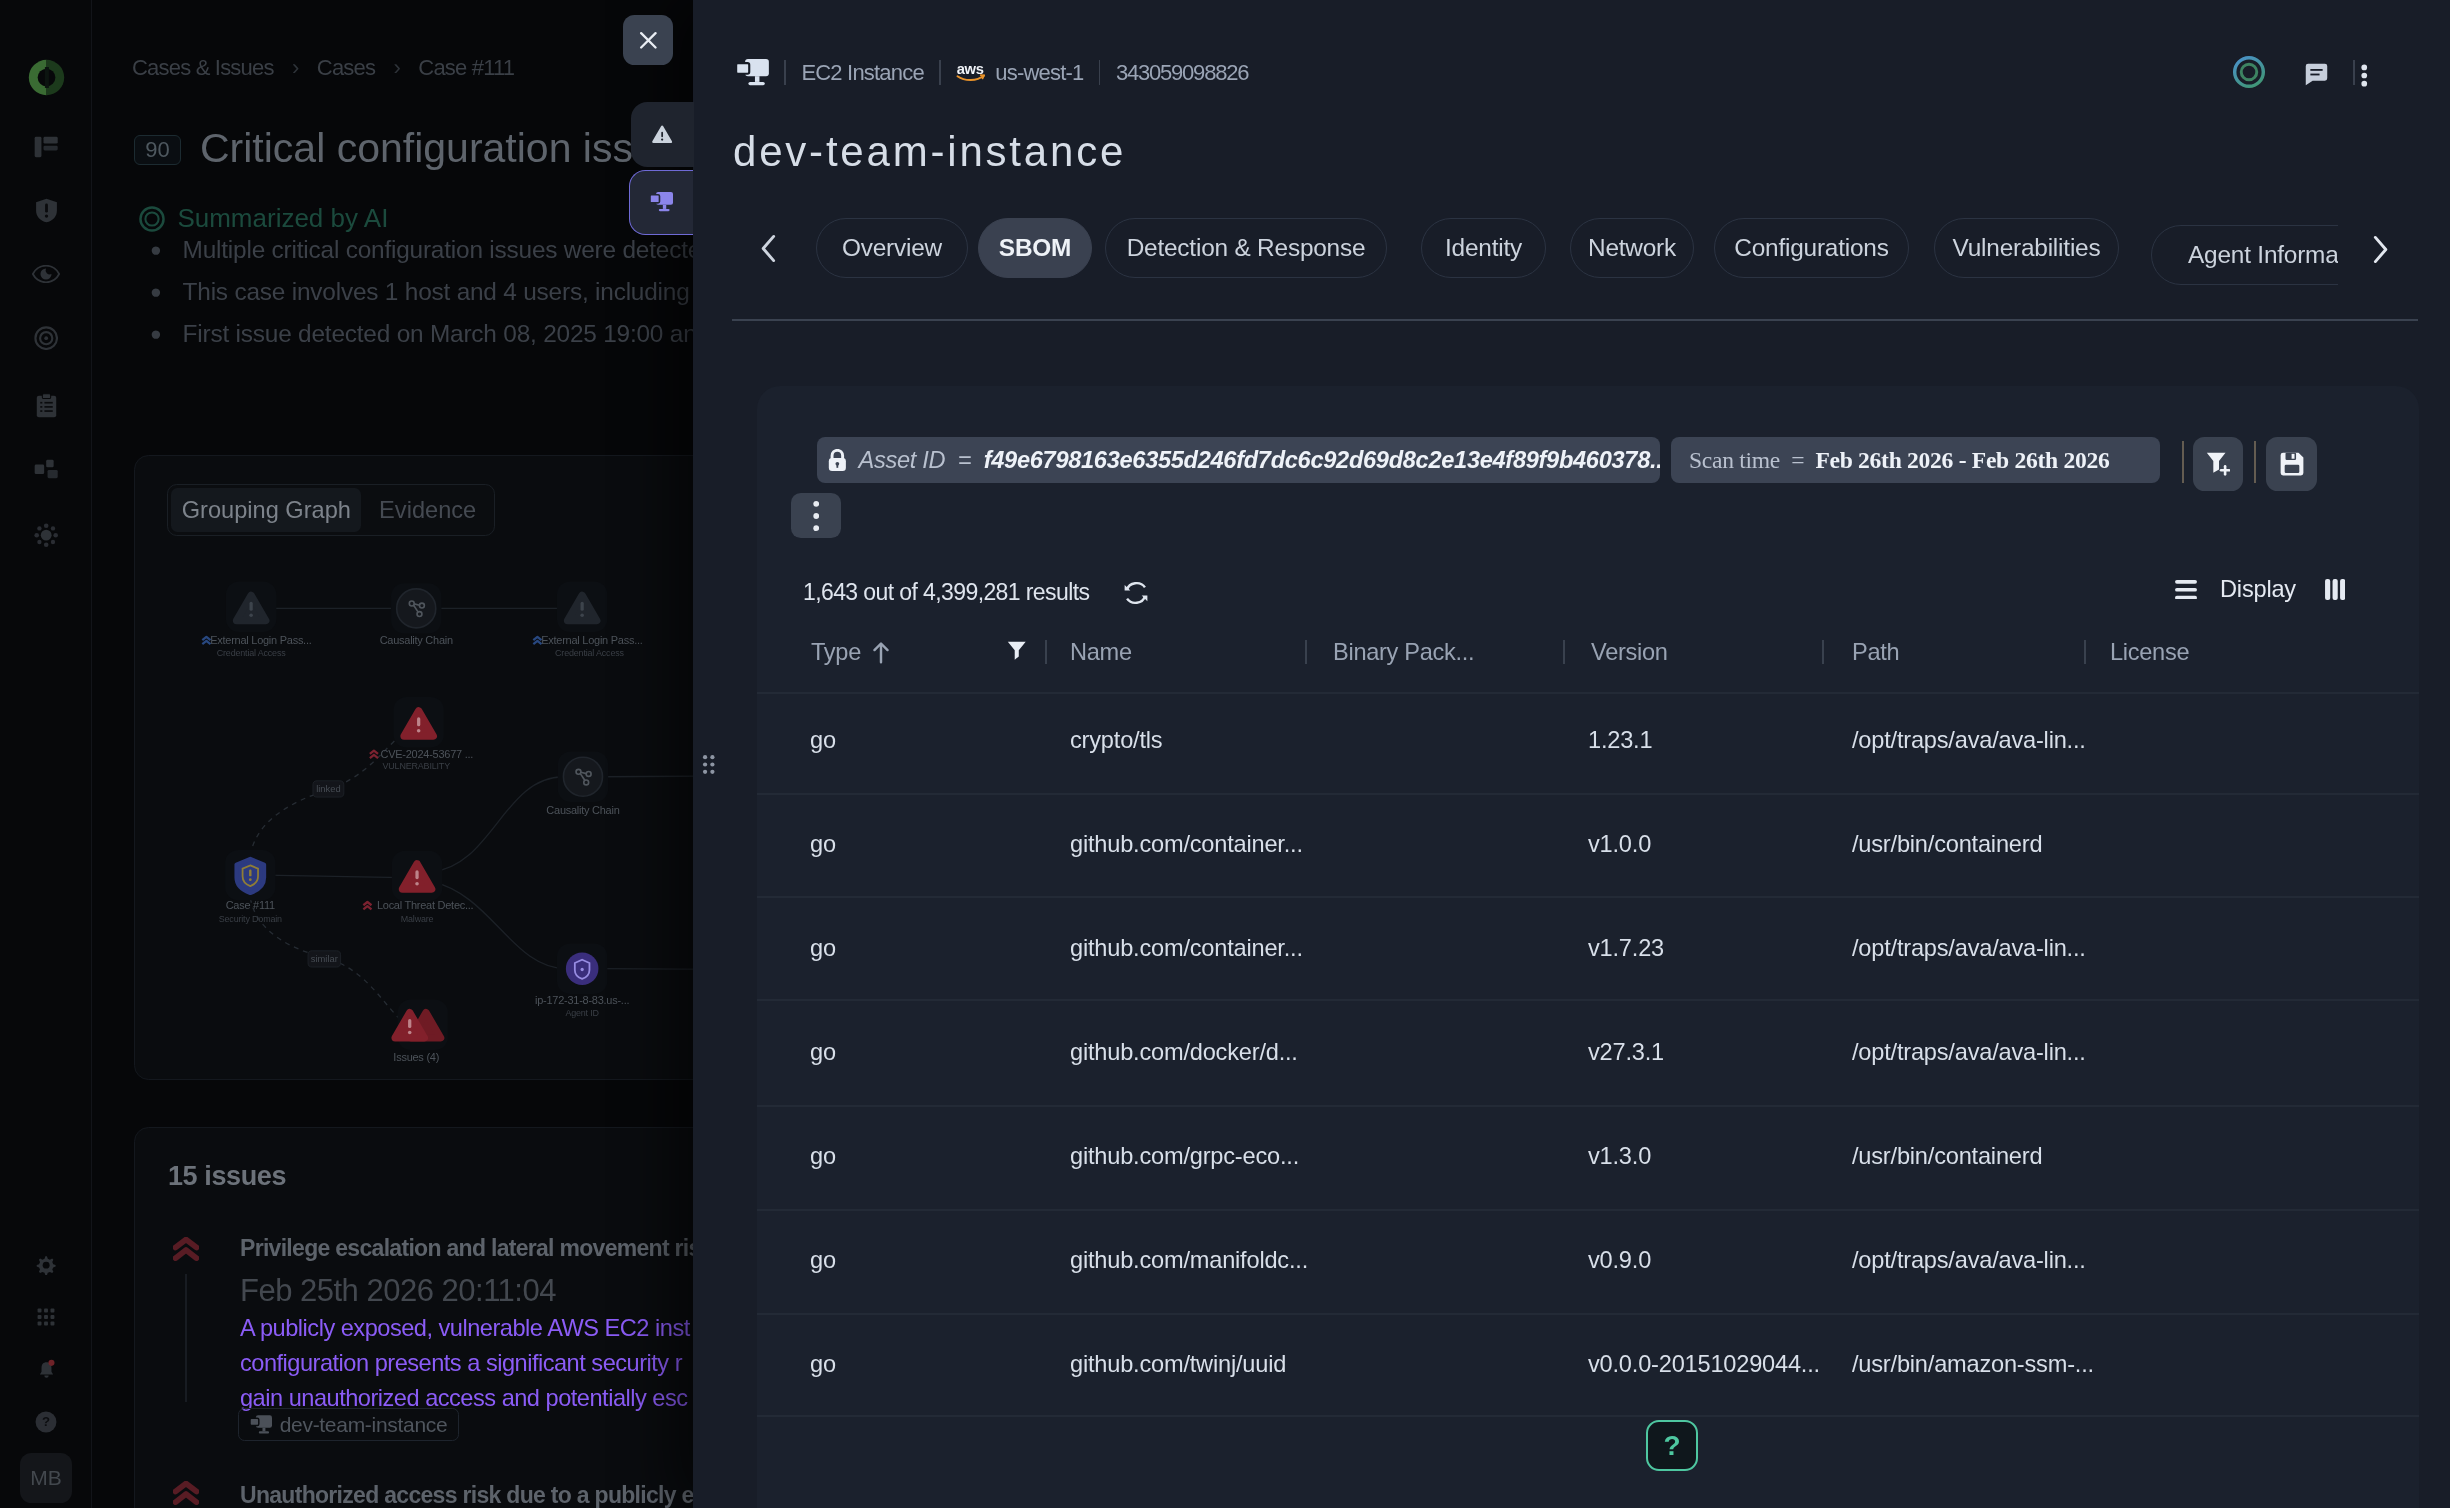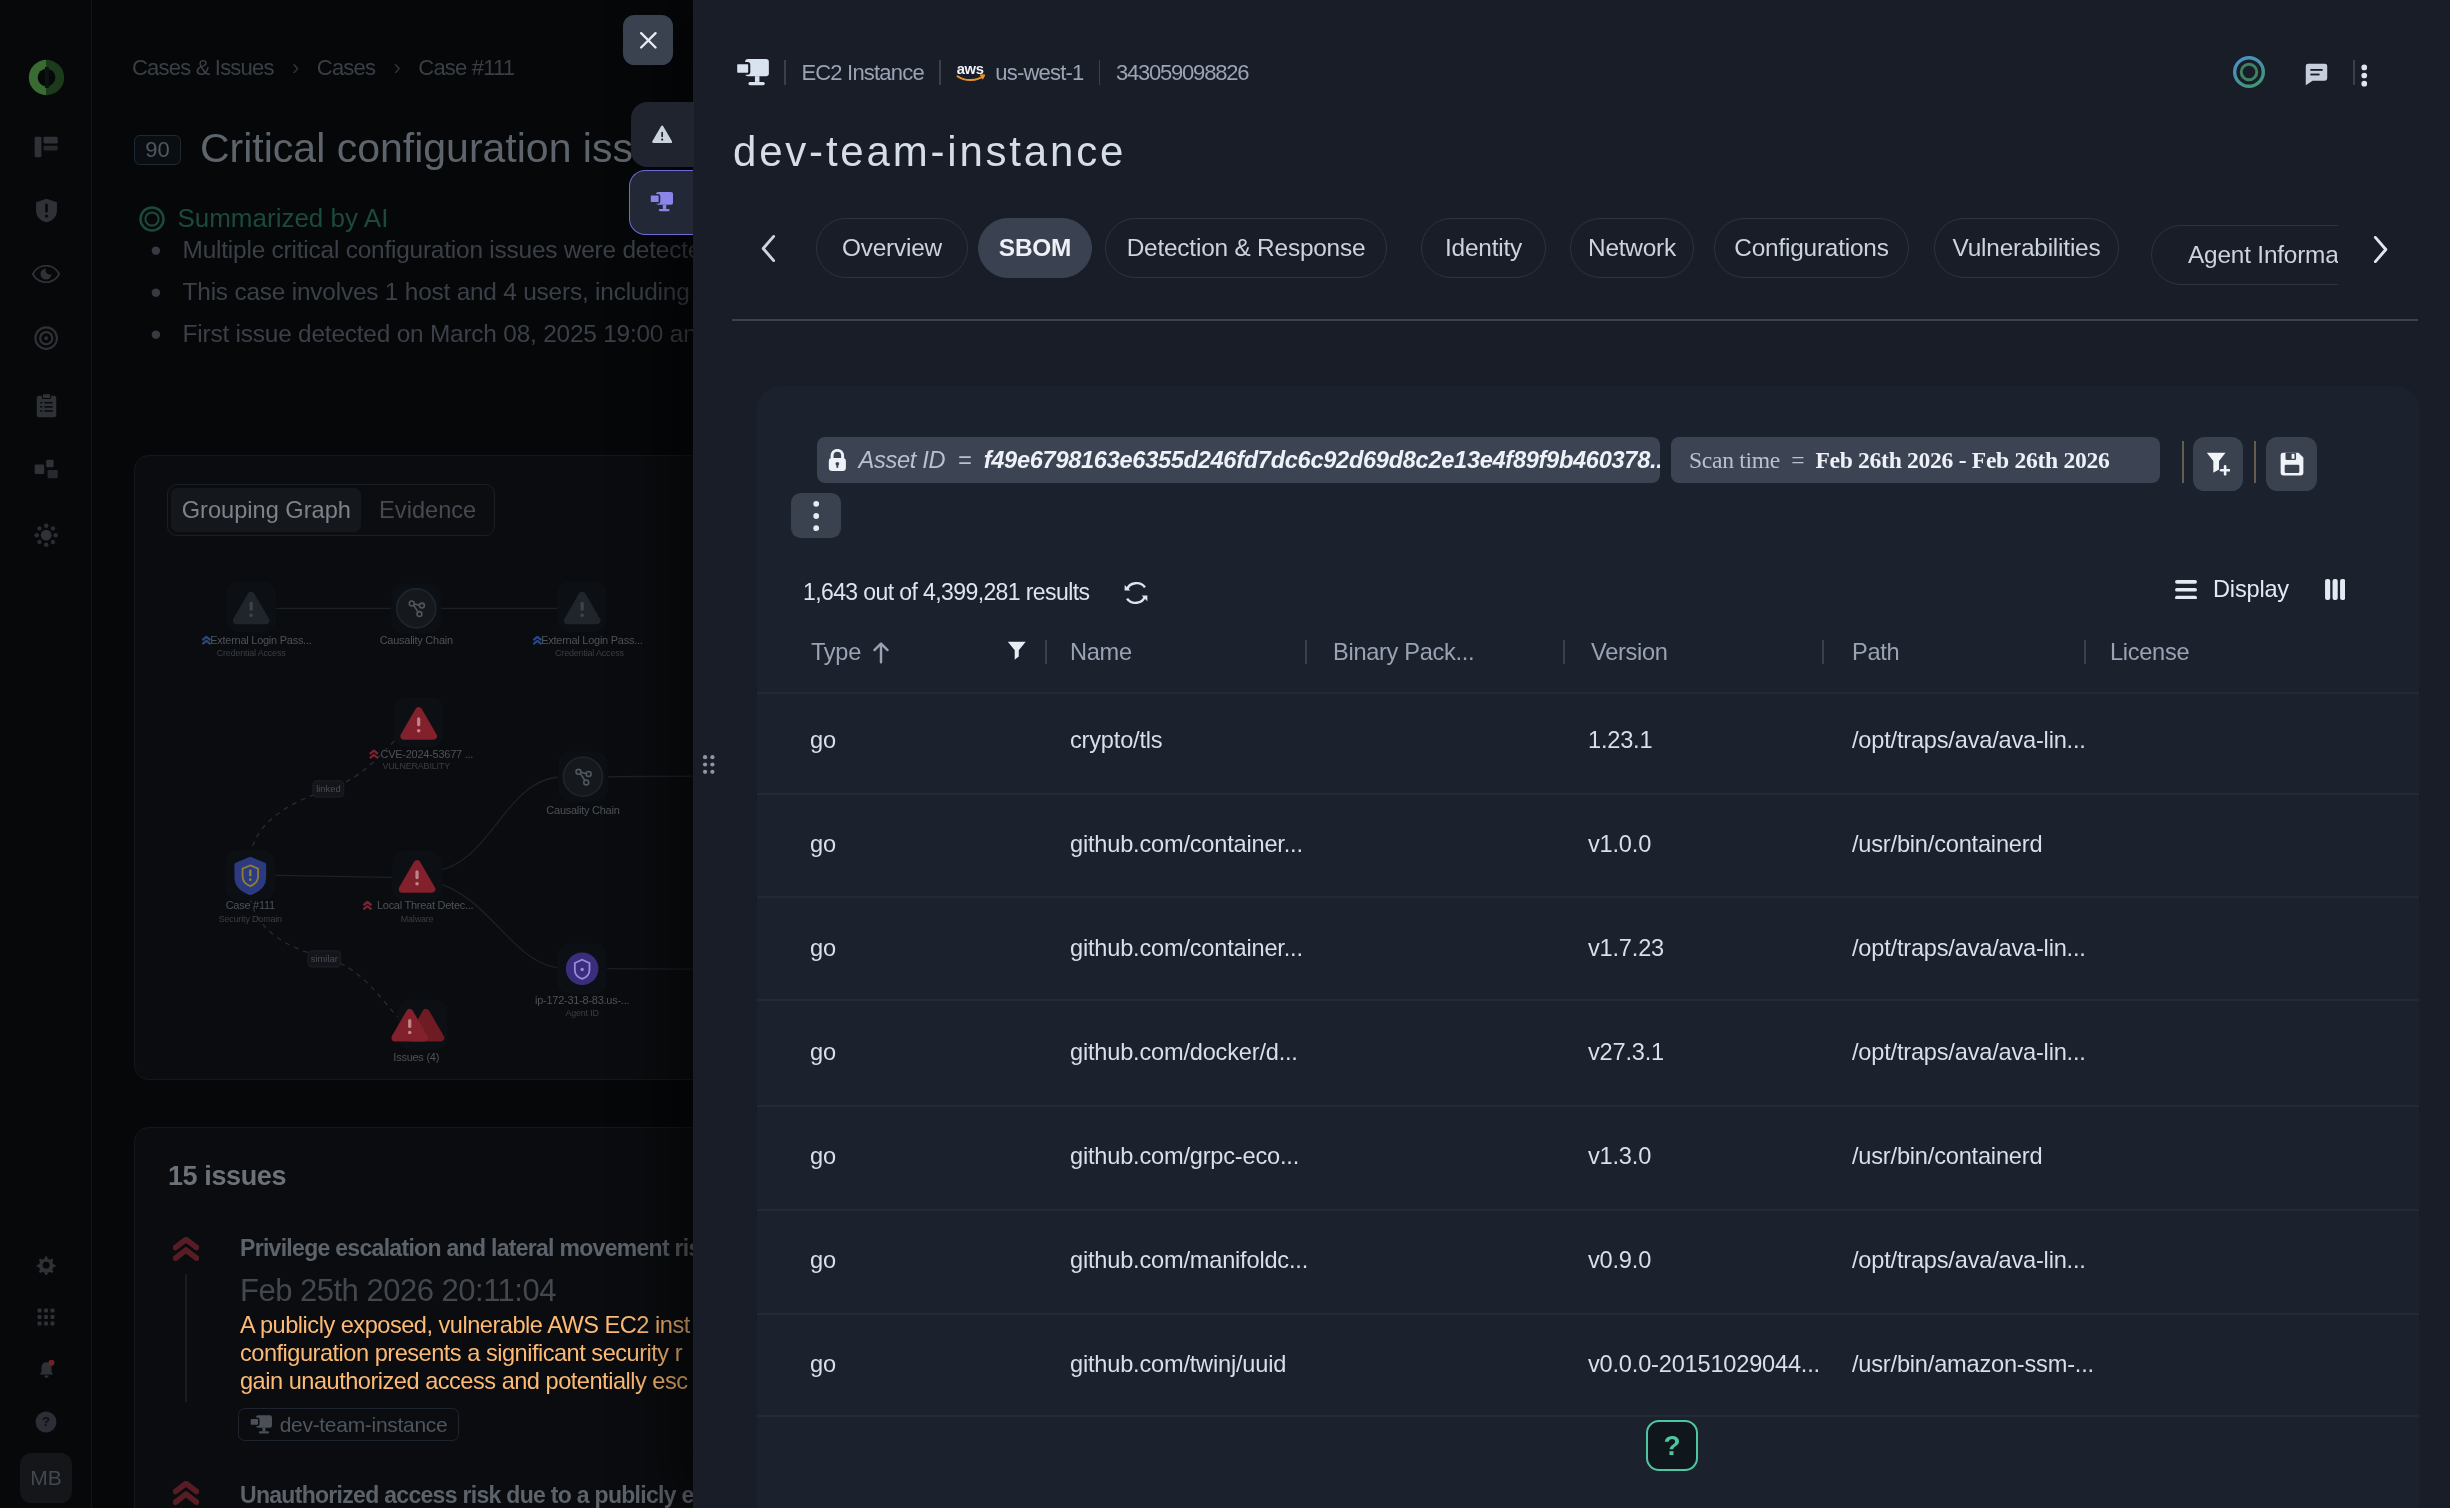--- a/index.html
+++ b/index.html
@@ -28,21 +28,21 @@
     display:flex; align-items:center; }
   #gtab1 { margin-left:3.3px; width:190px; height:44px; background:#14181d; border-radius:6.5px; color:#7d838b;
     font-size:23.6px; display:flex; align-items:center; justify-content:center; }
   #gtab2 { flex:1; text-align:center; color:#454a52; font-size:23.6px; }
 
   #icard { left:134px; top:1127px; width:813px; height:488px; background:#0a0c0f; border:1.6px solid #14181e; border-radius:14.6px; }
   #icard h3 { position:absolute; left:33px; top:33px; font-size:27px; color:#6c727a; font-weight:700; letter-spacing:-0.4px;}
   .isev { position:absolute; }
   .ititle { position:absolute; font-size:23px; font-weight:700; color:#5d636b; white-space:nowrap; letter-spacing:-0.7px;}
   .idate { position:absolute; font-size:31px; color:#43484f; letter-spacing:-0.5px;}
-  .ipara { position:absolute; font-size:23.6px; color:#fdba74; line-height:28px; white-space:nowrap; letter-spacing:-0.5px;}
+  .ipara { position:absolute; font-size:23.6px; color:#8b5cf6; line-height:35px; white-space:nowrap; letter-spacing:-0.5px;}
   #ichip { position:absolute; left:103px; top:280px; height:33px; border:1.6px solid #1e242d; border-radius:6.5px;
     display:flex; align-items:center; gap:8.1px; padding:0 10.6px; color:#4f555d; font-size:21px; letter-spacing:-0.3px;}
   #iline { position:absolute; left:50px; top:146px; width:1.6px; height:128px; background:#181c22; }
 
   
   #drawer { left:693px; top:0; width:1757px; height:1509px; background:#181d28;
     box-shadow:-19.5px 0 57px rgba(0,0,0,0.6); }
   #closebtn { left:623px; top:15.4px; width:50px; height:50px; border-radius:11.4px; background:#3a4250;
     display:flex; align-items:center; justify-content:center; }
   #tabwarn { left:631px; top:102px; width:63px; height:65px; background:#1f242e; border-radius:16.3px 0 0 16.3px;
@@ -63,21 +63,21 @@
 
   
   #qcard { left:757px; top:386px; width:1662px; height:1123px; background:#1b212d; border-radius:23px 23px 0 0; }
   .chip { position:absolute; top:51px; height:46px; background:#3c4454; border-radius:8.1px; display:flex; align-items:center;
     color:#b9c1cf; font-size:23.6px; white-space:nowrap; letter-spacing:-0.3px; overflow:hidden;}
   .chip b { color:#eef2f8; }
   .sqbtn { position:absolute; background:#3a4250; border-radius:11.4px; display:flex; align-items:center; justify-content:center; }
   .fdiv { position:absolute; top:55px; width:2.4px; height:42px; background:#645c51; }
 
   #results { left:46px; top:193px; position:absolute; color:#dfe5ee; font-size:23px; letter-spacing:-0.6px; display:flex; align-items:center; gap:33px;}
-  #display { position:absolute; left:1418px; top:190px; color:#e5eaf2; font-size:23.6px; font-weight:500; display:flex; align-items:center; gap:16px; letter-spacing:-0.2px;}
+  #display { position:absolute; left:1418px; top:190px; color:#e5eaf2; font-size:23.6px; font-weight:500; display:flex; align-items:center; gap:23px; letter-spacing:-0.2px;}
   #colsicon { position:absolute; left:1568px; top:193px; }
 
   .th { position:absolute; top:253px; color:#99a3b3; font-size:23.6px; font-weight:500; letter-spacing:-0.3px;}
   .thdiv { position:absolute; top:254px; width:1.6px; height:24.4px; background:#39414e; }
   .row { position:absolute; left:0; width:1662px; height:1.6px; background:#232a36; }
   .cell { position:absolute; color:#d8dfe9; font-size:23.6px; white-space:nowrap; letter-spacing:-0.2px;}
 
   #help { left:1646px; top:1420px; width:52px; height:51px; border-radius:13px; border:2.4px solid #4ec7a0;
     background:#0f171c; display:flex; align-items:center; justify-content:center; color:#4ec7a0;
     font-size:28px; font-weight:700; }

